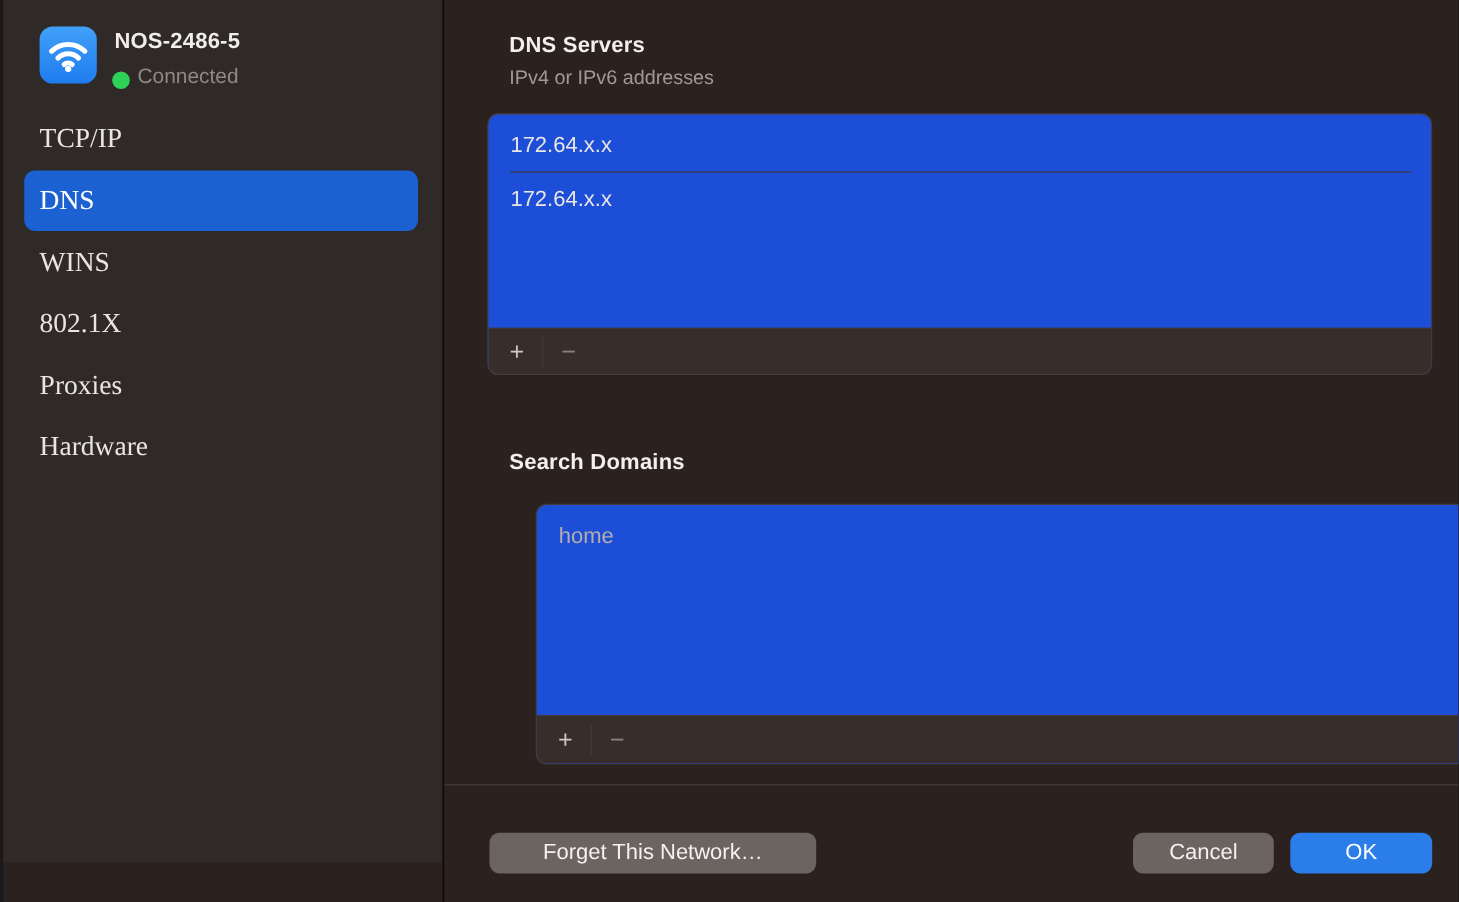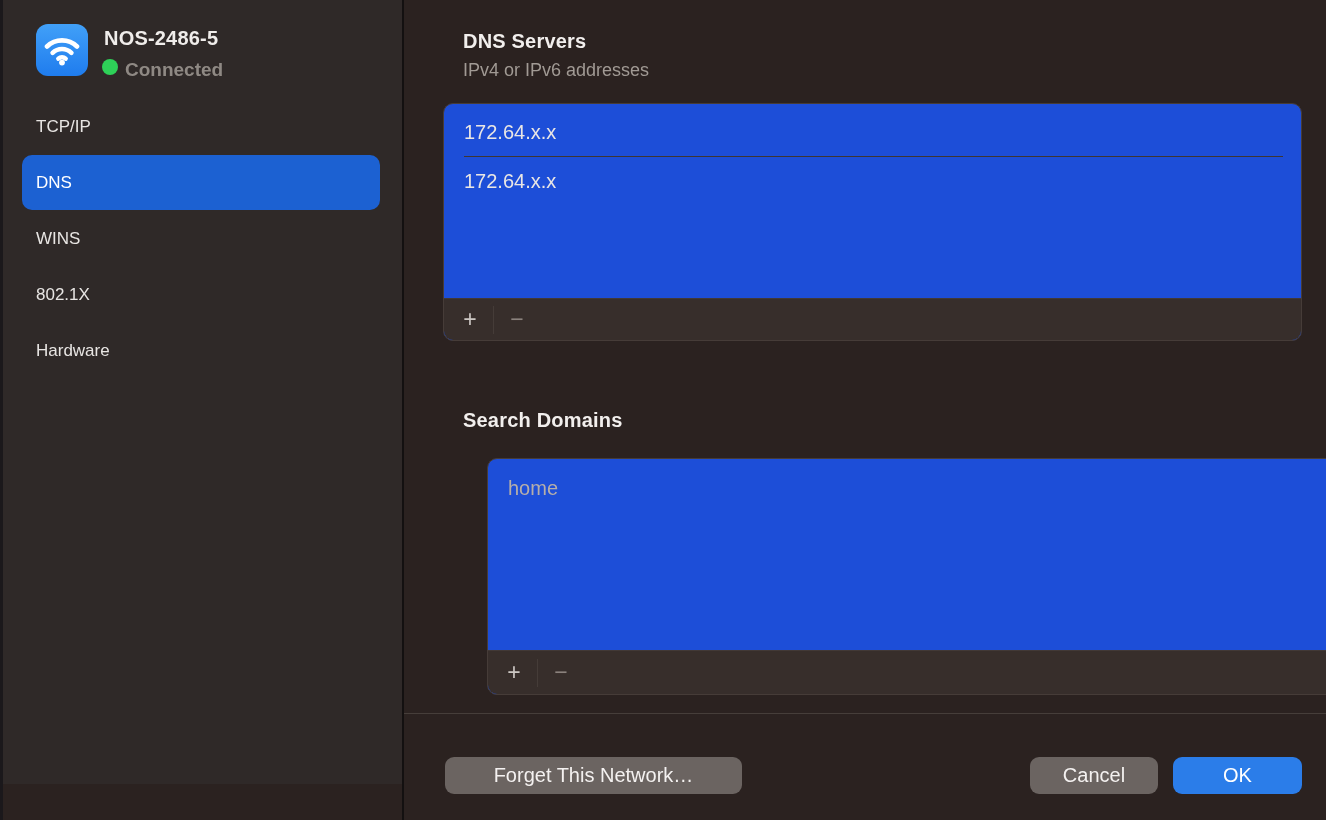--- a/index.html
+++ b/index.html
@@ -11,27 +11,27 @@
 
   
   .sidebar{position:absolute;left:3px;top:0;width:399px;height:784px;background:#2f2928;}
   .vdivider{position:absolute;left:402px;top:0;width:2px;height:820px;background:#131010;}
 
   .conn-header{position:absolute;left:33px;top:24px;height:54px;}
   .wifi-badge{position:absolute;left:0;top:0;width:52px;height:52px;border-radius:12px;
     background:linear-gradient(180deg,#41a0f8 0%,#1f7cee 100%);
     display:flex;align-items:center;justify-content:center;}
   .conn-name{position:absolute;left:68px;top:3px;font-size:20px;font-weight:700;color:#f0edeb;white-space:nowrap;letter-spacing:.2px;}
-  .conn-status{position:absolute;left:66px;top:35px;display:flex;align-items:flex-start;font-weight:bold;}
+  .conn-status{position:absolute;left:66px;top:35px;display:flex;align-items:flex-end;}
   .status-dot{width:16px;height:16px;border-radius:50%;background:#2ed158;margin-right:7px;}
   .status-text{font-size:19px;color:#8f8984;}
 
   .nav{position:absolute;left:0;top:99px;width:399px;}
   .nav-item{height:55px;margin:0 22px 1px 19px;padding-left:14px;border-radius:10px;
-    display:flex;align-items:center;font-size:17px;color:#e8e5e3;cursor:default;}
+    display:flex;align-items:center;font-size:25px;color:#e8e5e3;cursor:default;font-family:Liberation Serif, serif;}
   .nav-item.selected{background:#1c61d2;color:#ffffff;}
 
   
   .main{position:absolute;left:404px;top:0;width:922px;height:820px;}
   .sec-title{position:absolute;font-size:20px;font-weight:700;color:#f2efed;letter-spacing:.2px;}
   .sec-sub{position:absolute;font-size:18px;color:#a19a94;}
 
   .listbox{position:absolute;left:39px;width:859px;background:#1d4ed8;
     border:1px solid #463c38;border-radius:10px;overflow:hidden;}
   .listbox .rows{position:absolute;left:0;top:0;right:0;padding-top:5px;}
@@ -76,20 +76,21 @@
         <span class="status-dot"></span>
         <span class="status-text">Connected</span>
       </div>
     </div>
 
     <div class="nav">
       <div class="nav-item">TCP/IP</div>
       <div class="nav-item selected">DNS</div>
       <div class="nav-item">WINS</div>
       <div class="nav-item">802.1X</div>
+      <div class="nav-item">Proxies</div>
       <div class="nav-item">Hardware</div>
     </div>
   </div>
 
   <div class="vdivider"></div>
 
   <div class="main">
 
     <div class="sec-title" style="left:59px;top:30px;">DNS Servers</div>
     <div class="sec-sub" style="left:59px;top:60px;">IPv4 or IPv6 addresses</div>

